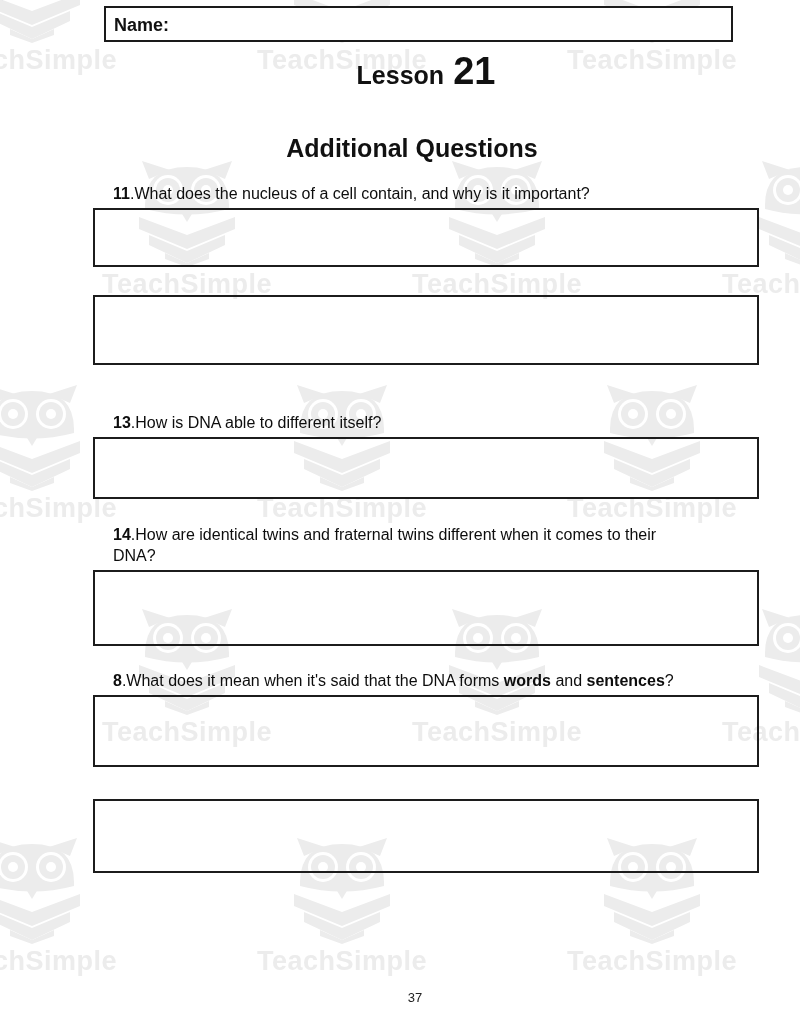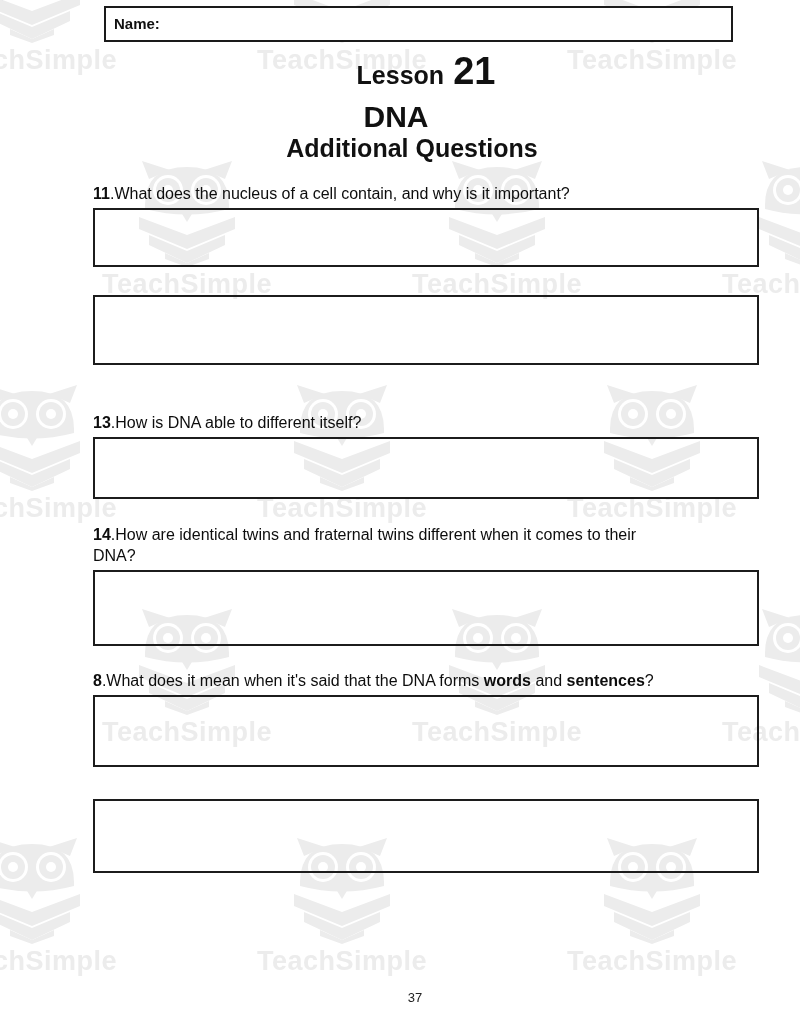--- a/index.html
+++ b/index.html
@@ -25,39 +25,39 @@
     white-space: nowrap;
   }
   
   .content { position: absolute; inset: 0; z-index: 1; }
   .name-box {
     position: absolute; left: 104px; top: 6px; width: 629px; height: 36px;
     border: 2px solid #1a1a1a; background: #ffffff; box-sizing: border-box;
   }
   .name-label {
     position: absolute; left: 8px; top: 7px;
-    font-size: 15px; font-weight: bold;
+    font-size: 18px; font-weight: bold;
   }
   .title-line {
     position: absolute; top: 50px; left: 0; width: 824px;
     text-align: center; line-height: 42px; white-space: nowrap;
   }
   .lesson-word { font-size: 25px; font-weight: bold; margin-left: 28px; }
   .lesson-num  { font-size: 38px; font-weight: bold; margin-left: 9px; }
   .dna-title {
     position: absolute; top: 100px; left: 0; width: 792px;
     text-align: center; font-size: 30px; font-weight: bold; line-height: 34px;
   }
   .sub-title {
     position: absolute; top: 136px; left: 12px; width: 800px;
     text-align: center; font-size: 25px; font-weight: bold; line-height: 24px;
   }
   .question { position: absolute; left: 93px; width: 666px; }
   .q-text {
-    margin-left: 0; font-size: 16px; line-height: 21px; color: #0d0d0d;
+    margin-left: 20px; font-size: 16px; line-height: 21px; color: #0d0d0d;
   }
   .q-num { font-weight: bold; }
   .q-line { display: block; }
   .q-line-first { display: inline; }
   .answer-box {
     margin-top: 4px; width: 100%; box-sizing: border-box;
     border: 2px solid #1c1c1c; background: transparent;
   }
   .footer {
     position: absolute; top: 990px; left: 15px; width: 800px;
@@ -343,21 +343,20 @@
     </div>
 
   <div class="content">
     <div class="name-box">
       <span class="name-label">Name:</span>
     </div>
 
     <div class="title-line">
       <span class="lesson-word">Lesson</span><span class="lesson-num">21</span>
     </div>
-    <div class="dna-title">DNA</div>
     <div class="sub-title">Additional Questions</div>
 
     <div id="questions">
         <div class="question" style="top: 183px;">
           <div class="q-text"><span class="q-line q-line-first"><span class="q-num">11</span><span>.</span><span>What does the nucleus of a cell contain, and why is it important?</span></span></div>
           <div class="answer-box" style="height: 59px;"></div>
         </div>
         <div class="question" style="top: 291px;">
           <div class="answer-box" style="height: 70px;"></div>
         </div>

